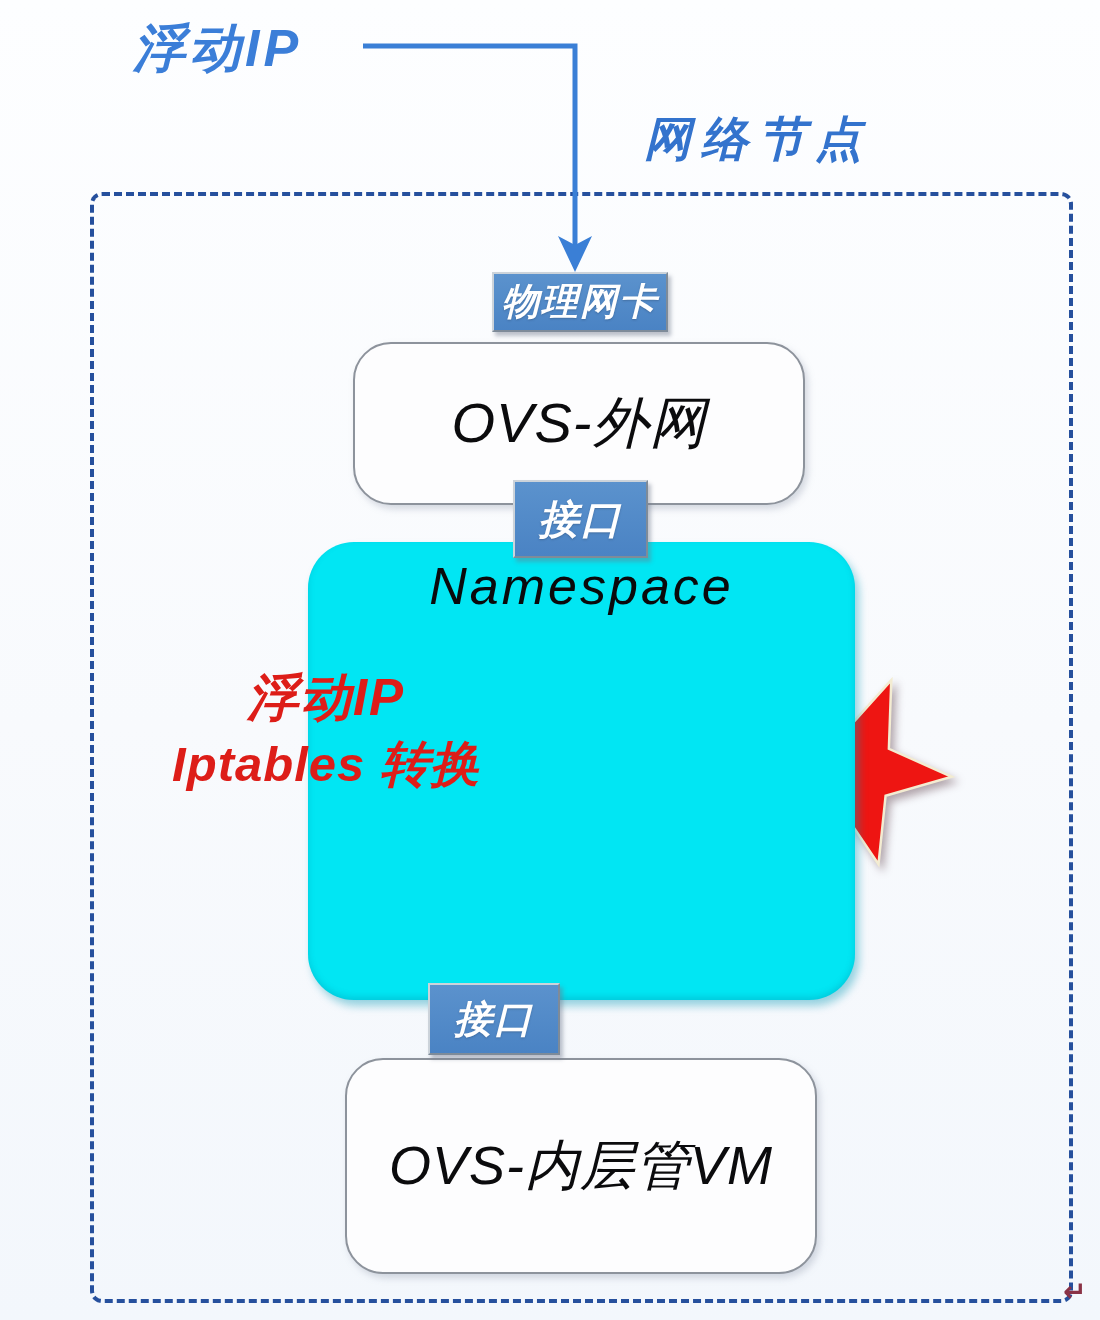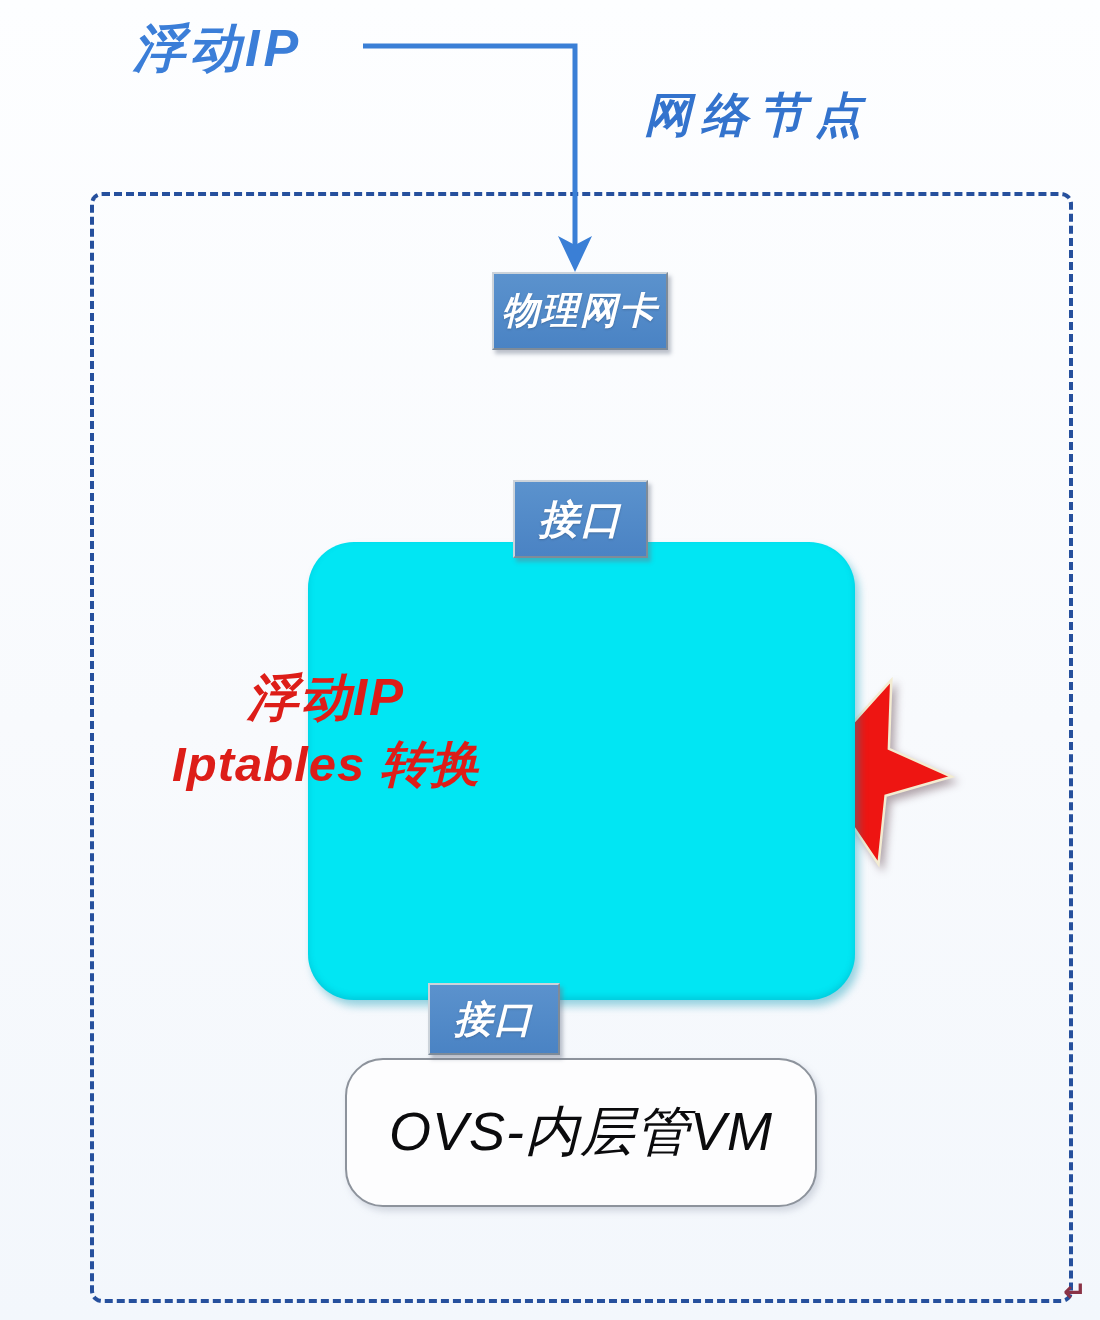--- a/index.html
+++ b/index.html
@@ -19,21 +19,21 @@
 
   
   .blue-script{
     color:#3b7ed8;
     font-size:52px;
     font-weight:600;
     letter-spacing:4px;
     white-space:nowrap;
   }
   #floating-ip-top{left:133px;top:14px;}
-  #network-node{left:644px;top:84px;font-size:47px;color:#3373cd;letter-spacing:10px;font-weight:600;}
+  #network-node{left:644px;top:108px;font-size:47px;color:#3373cd;letter-spacing:10px;font-weight:600;}
 
   
   #node-border{
     left:90px;top:192px;width:983px;height:1111px;
     border:4px dashed #26509d;
     border-radius:12px;
     box-sizing:border-box;
   }
 
   
@@ -43,37 +43,37 @@
   .blue-chip{
     background:linear-gradient(180deg,#5b92cd 0%,#4a83c4 100%);
     border:2px solid;
     border-color:#ccd3da #7e8b99 #7e8b99 #ccd3da;
     box-shadow:3px 4px 4px rgba(110,120,140,.45);
     color:#ffffff;
     display:flex;align-items:center;justify-content:center;
     box-sizing:border-box;
     text-shadow:0 1px 2px rgba(40,60,90,.35);
   }
-  #physical-nic{left:492px;top:272px;width:176px;height:78px;font-size:37px;font-weight:600;letter-spacing:2px;z-index:6;}
+  #physical-nic{left:492px;top:272px;width:176px;height:60px;font-size:37px;font-weight:600;letter-spacing:2px;z-index:6;}
   #interface-top{left:513px;top:480px;width:135px;height:78px;font-size:40px;font-weight:600;letter-spacing:2px;z-index:6;}
   #interface-bottom{left:428px;top:983px;width:132px;height:72px;font-size:38px;font-weight:600;letter-spacing:2px;z-index:6;}
 
   
   .white-box{
     background:#fdfdfe;
     border:2px solid #8d939c;
     border-radius:38px;
     box-shadow:3px 4px 7px rgba(140,150,170,.35);
     display:flex;align-items:center;justify-content:center;
     color:#0b0b0d;
     box-sizing:border-box;
     z-index:3;
   }
   #ovs-external{left:353px;top:342px;width:452px;height:163px;font-size:56px;letter-spacing:1px;}
-  #ovs-inner{left:345px;top:1058px;width:472px;height:149px;font-size:54px;letter-spacing:1px;}
+  #ovs-inner{left:345px;top:1058px;width:472px;height:216px;font-size:54px;letter-spacing:1px;}
 
   
   #namespace-box{
     left:308px;top:542px;width:547px;height:458px;
     background:#01e6f3;
     border-radius:46px;
     box-shadow:4px 6px 8px rgba(0,150,180,.40), inset 0 -3px 6px rgba(0,120,150,.25);
     z-index:4;
   }
   #namespace-title{
@@ -124,24 +124,26 @@
       <polygon points="891.3,680.1 888.9,748.8 951.8,776.8 885.6,795.7 878.5,864.1 840.0,807.1 772.7,821.4 815.1,767.2 780.7,707.6 845.3,731.2" fill="#ee1512" stroke="#f3ecd2" stroke-width="2.5" stroke-linejoin="miter"></polygon>
     </g>
   </svg>
 
   <div id="floating-ip-top" class="abs blue-script">浮动IP</div>
 
   <div id="network-node" class="abs blue-script">网络节点</div>
 
   <div id="physical-nic" class="abs blue-chip">物理网卡</div>
 
+  <div id="ovs-external" class="abs white-box">OVS-外网</div>
 
   <div id="interface-top" class="abs blue-chip">接口</div>
 
   <div id="namespace-box" class="abs"></div>
+  <div id="namespace-title" class="abs">Namespace</div>
 
   <div id="nat-note" class="abs">
     <div class="l1">浮动IP</div>
     <div class="l2">Iptables 转换</div>
   </div>
 
   <div id="interface-bottom" class="abs blue-chip">接口</div>
 
   <div id="ovs-inner" class="abs white-box">OVS-内层管VM</div>
 

